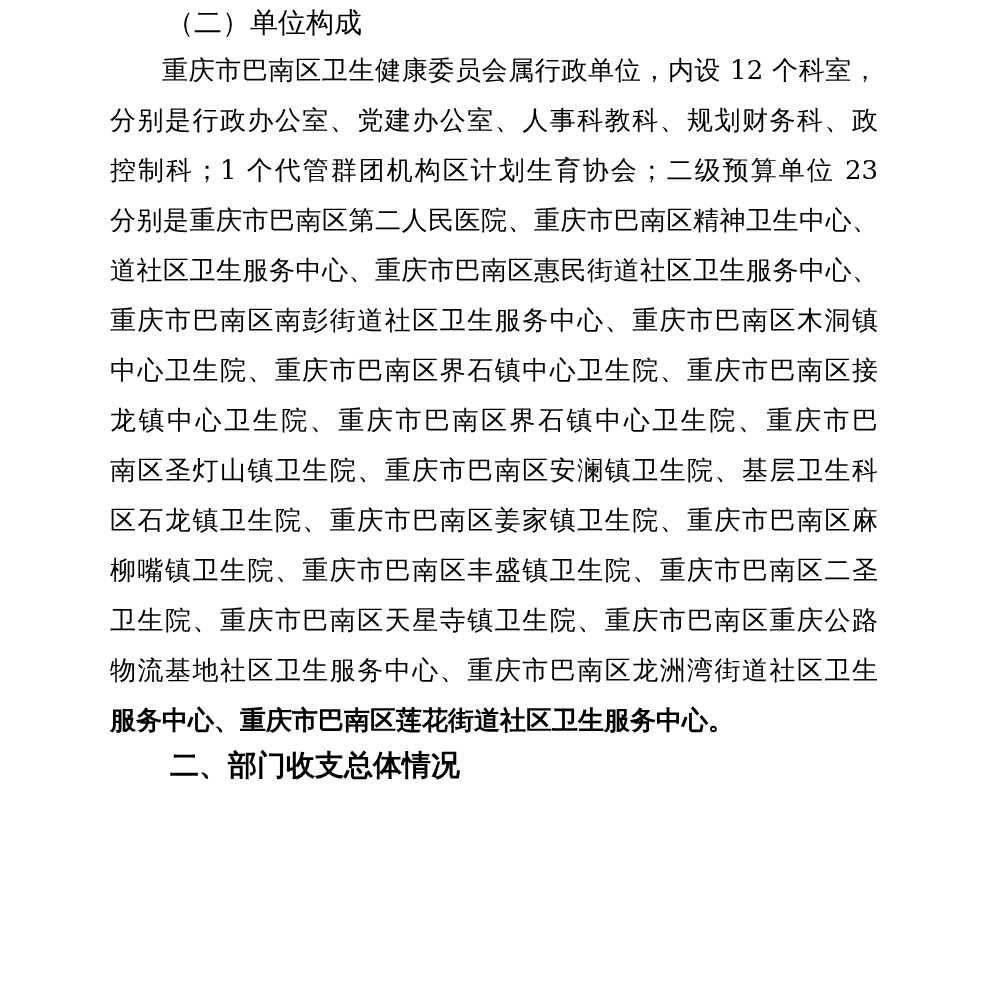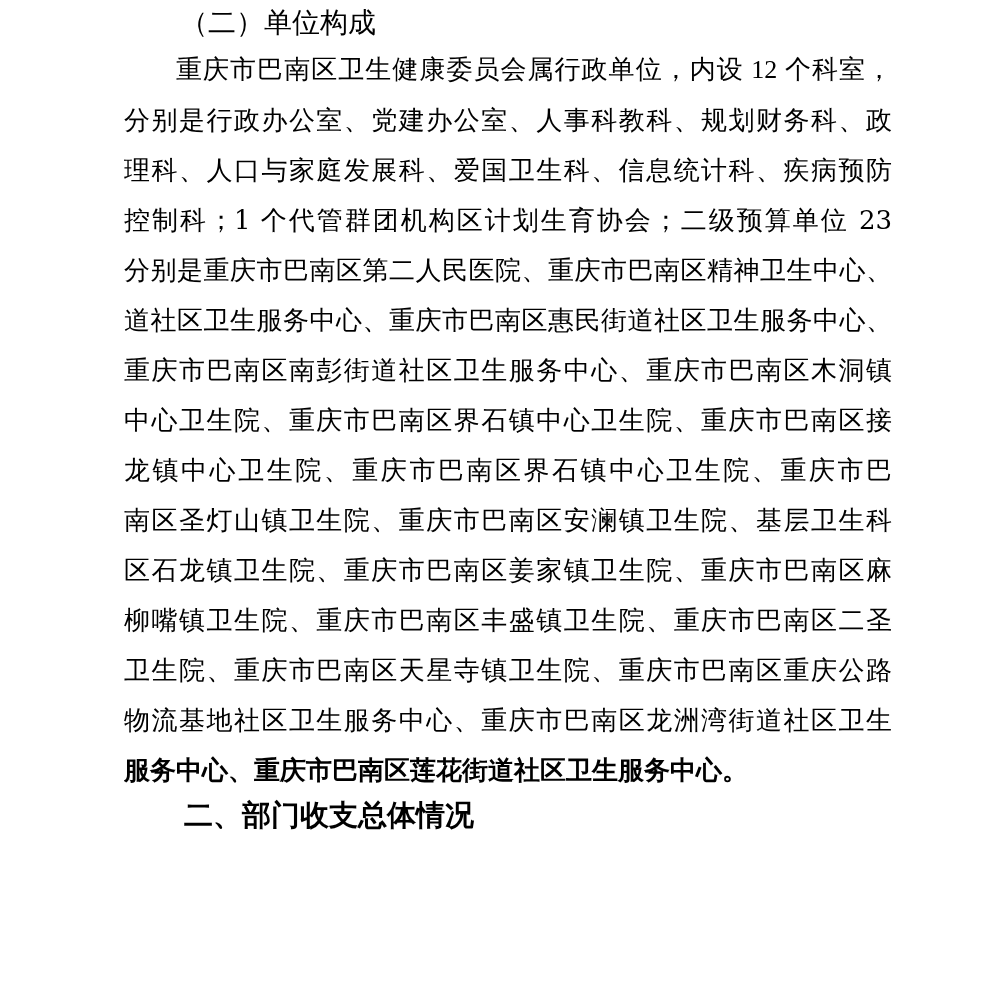--- a/index.html
+++ b/index.html
@@ -10,21 +10,21 @@
   .page {
     position: relative;
     width: 1000px;
     height: 992px;
     background: #ffffff;
     overflow: hidden;
     color: #000000;
   }
   .doc {
     position: absolute;
-    left: 124px;
+    left: 110px;
     top: 0;
     width: 768px;
   }
   .h1 {
     font-family: "DejaVu Serif", "Liberation Serif", serif;
     font-size: 28px;
     line-height: 45px;
     height: 45px;
     text-indent: 56px;
     font-weight: 500;
@@ -38,21 +38,20 @@
     font-size: 26px;
     height: 50px;
     line-height: 50px;
     text-align: justify;
     text-align-last: justify;
     white-space: normal;
     overflow: hidden;
   }
   .line.first {
     text-indent: 52px;
-    font-family: Liberation Serif, serif;
   }
   .line.last {
     text-align-last: left;
     font-weight: bold;
   }
   .h2 {
     font-family: Liberation Mono, monospace;
     font-weight: bold;
     font-size: 29px;
     line-height: 46px;
@@ -63,21 +62,20 @@
 </style>
 </head>
 <body>
 
 <div class="page">
   <div class="doc">
     <div class="h1">（二）单位构成</div>
     <div class="paragraph">
         <div class="line first">重庆市巴南区卫生健康委员会属行政单位，内设 12 个科室，</div>
         <div class="line">分别是行政办公室、党建办公室、人事科教科、规划财务科、政</div>
-        <div class="line">理科、人口与家庭发展科、爱国卫生科、信息统计科、疾病预防</div>
         <div class="line">控制科；1 个代管群团机构区计划生育协会；二级预算单位 23 个，</div>
         <div class="line">分别是重庆市巴南区第二人民医院、重庆市巴南区精神卫生中心、</div>
         <div class="line">道社区卫生服务中心、重庆市巴南区惠民街道社区卫生服务中心、</div>
         <div class="line">重庆市巴南区南彭街道社区卫生服务中心、重庆市巴南区木洞镇</div>
         <div class="line">中心卫生院、重庆市巴南区界石镇中心卫生院、重庆市巴南区接</div>
         <div class="line">龙镇中心卫生院、重庆市巴南区界石镇中心卫生院、重庆市巴</div>
         <div class="line">南区圣灯山镇卫生院、重庆市巴南区安澜镇卫生院、基层卫生科</div>
         <div class="line">区石龙镇卫生院、重庆市巴南区姜家镇卫生院、重庆市巴南区麻</div>
         <div class="line">柳嘴镇卫生院、重庆市巴南区丰盛镇卫生院、重庆市巴南区二圣</div>
         <div class="line">卫生院、重庆市巴南区天星寺镇卫生院、重庆市巴南区重庆公路</div>

